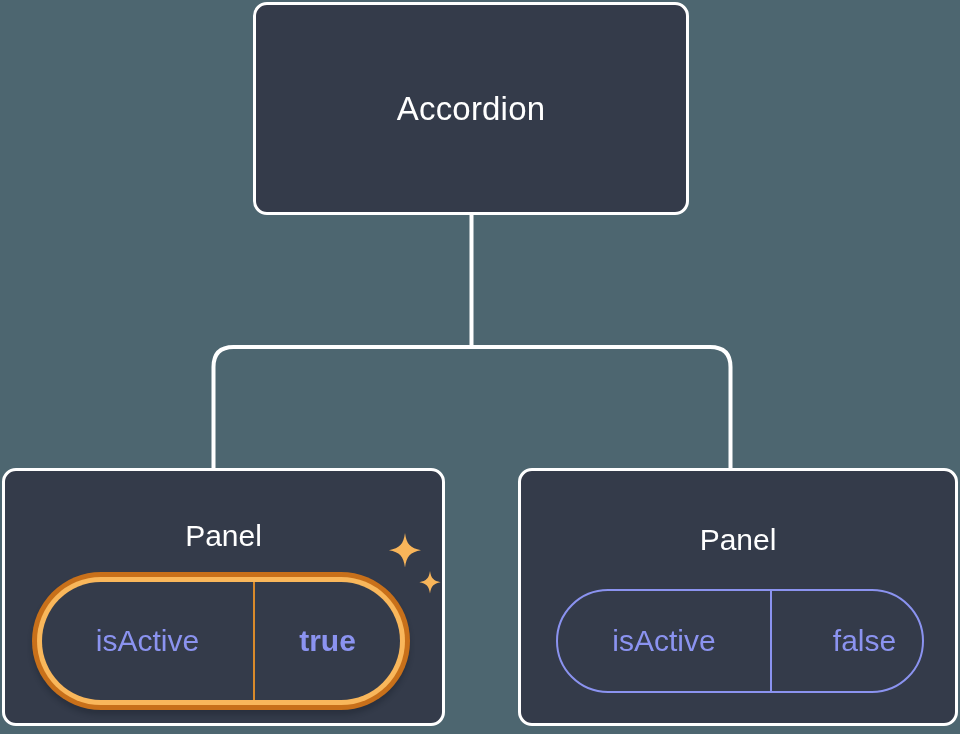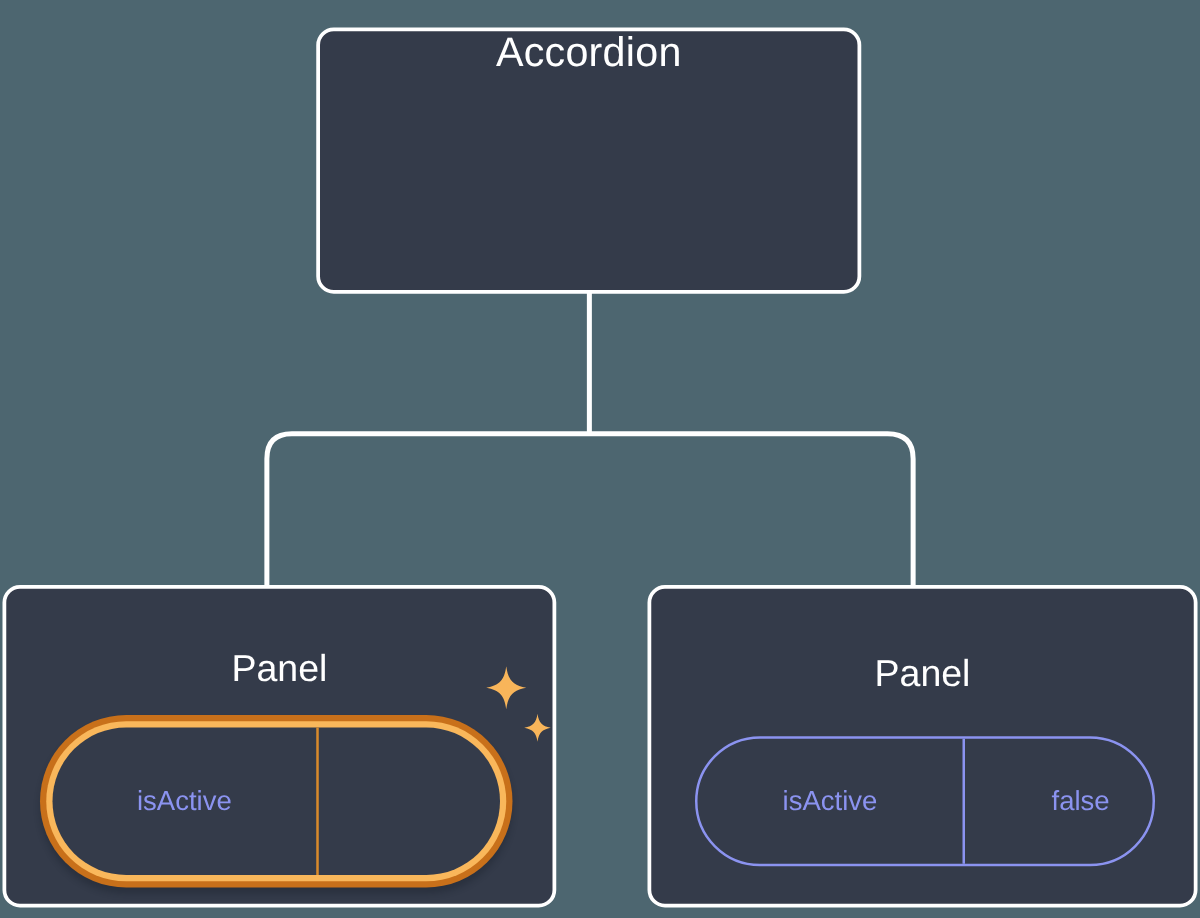--- a/index.html
+++ b/index.html
@@ -40,22 +40,22 @@
     border: 3px solid #ffffff;
     border-radius: 14px;
   }
 
   #node-accordion {
     left: 253px;
     top: 2px;
     width: 436px;
     height: 213px;
     display: flex;
+    align-items: center;
     justify-content: center;
-    margin-top: 20px;
   }
 
   .node-title {
     color: #ffffff;
     font-size: 33px;
     font-weight: 400;
     letter-spacing: 0.2px;
     line-height: 1;
   }
 
@@ -92,21 +92,21 @@
     position: absolute;
     display: flex;
     align-items: stretch;
     border-radius: 999px;
   }
 
   .pill-cell {
     display: flex;
     align-items: center;
     justify-content: center;
-    font-size: 22px;
+    font-size: 30px;
     line-height: 1;
     color: #8b93f0;
     white-space: nowrap;
   }
 
   .pill-cell.value-bold { font-weight: 700; }
 
   
   .pill.normal {
     border: 2px solid #8b93f0;
@@ -197,20 +197,21 @@
   </div>
 
   <div class="node-card" id="node-panel-left">
     <span class="panel-title">Panel</span>
   </div>
 
   <div class="pill highlight" id="pill-left">
     <div class="pill-inner">
       <div class="pill-core">
         <div class="pill-cell key">isActive</div>
+        <div class="pill-cell value value-bold">true</div>
       </div>
     </div>
   </div>
 
   <svg class="sparkles" viewBox="0 0 62 74">
     <path d="M 22 0 C 23.6 11.4 27.3 15.1 38 17.2 C 27.3 19.3 23.6 23 22 34.4 C 20.4 23 16.7 19.3 6 17.2 C 16.7 15.1 20.4 11.4 22 0 Z" fill="#f8b55a"></path>
     <path d="M 47 38 C 48.1 45.4 50.6 47.8 57.6 49.2 C 50.6 50.6 48.1 53 47 60.4 C 45.9 53 43.4 50.6 36.4 49.2 C 43.4 47.8 45.9 45.4 47 38 Z" fill="#f8b55a"></path>
   </svg>
 
   <div class="node-card" id="node-panel-right">

